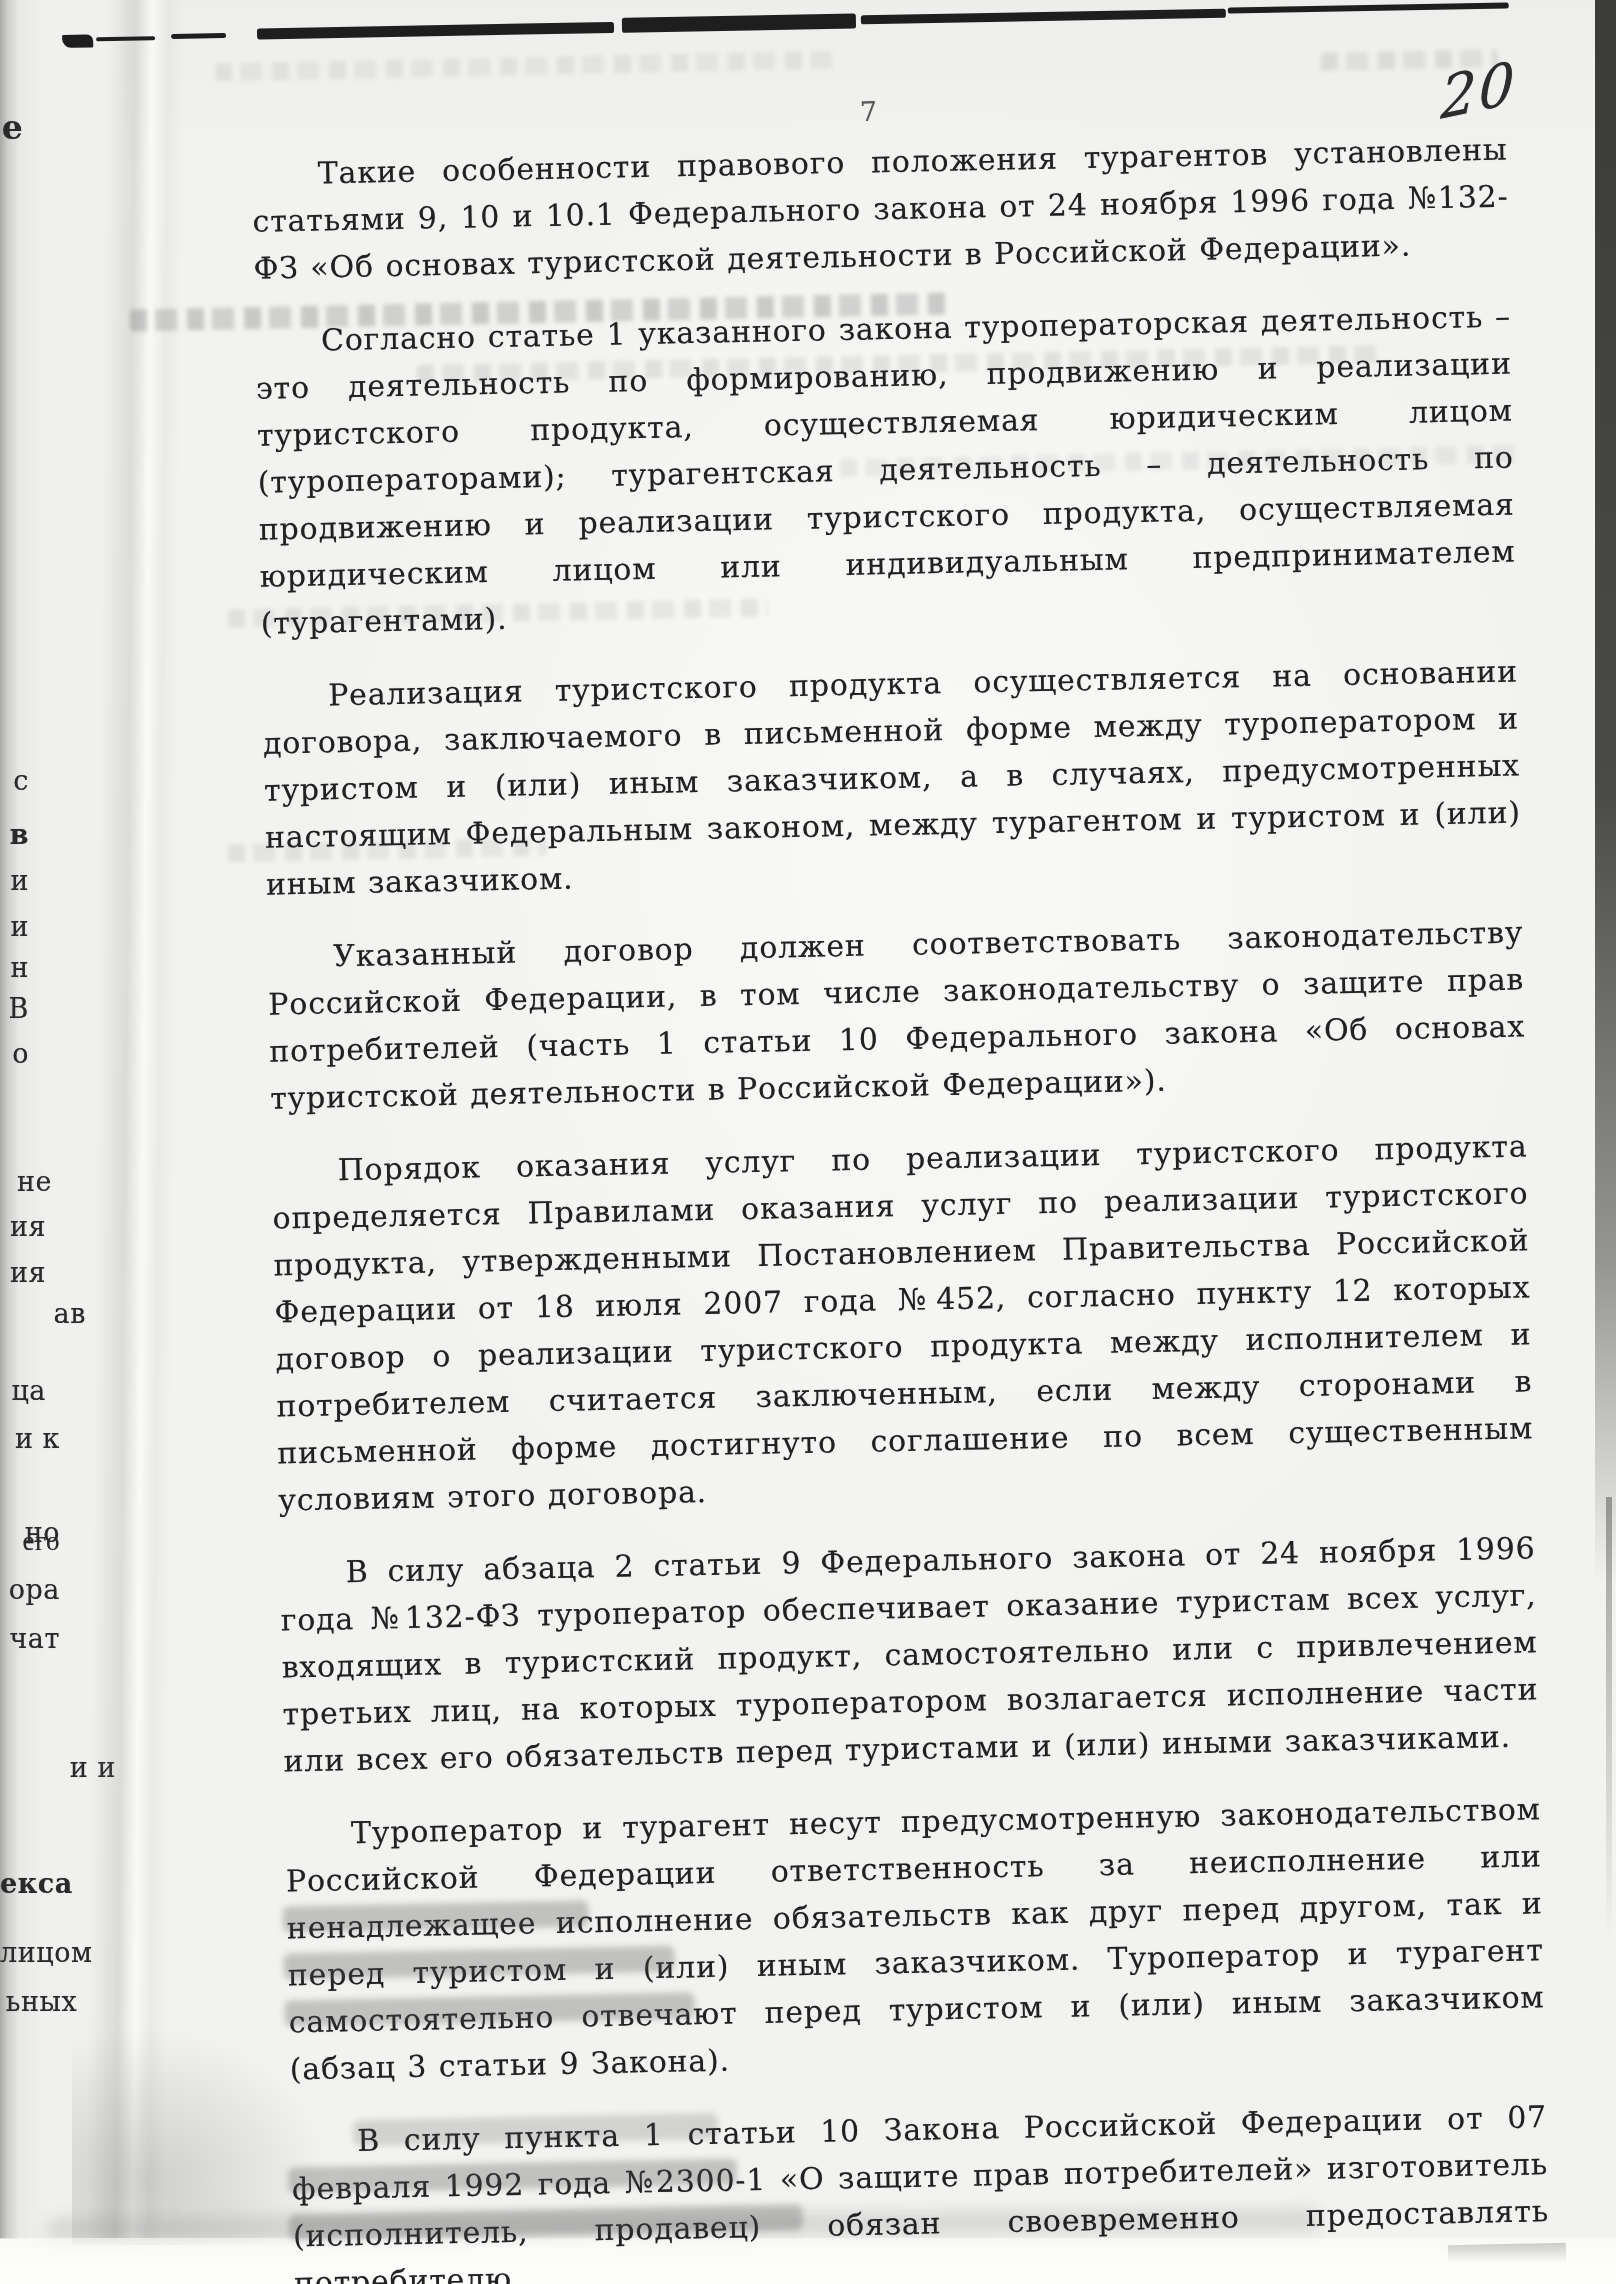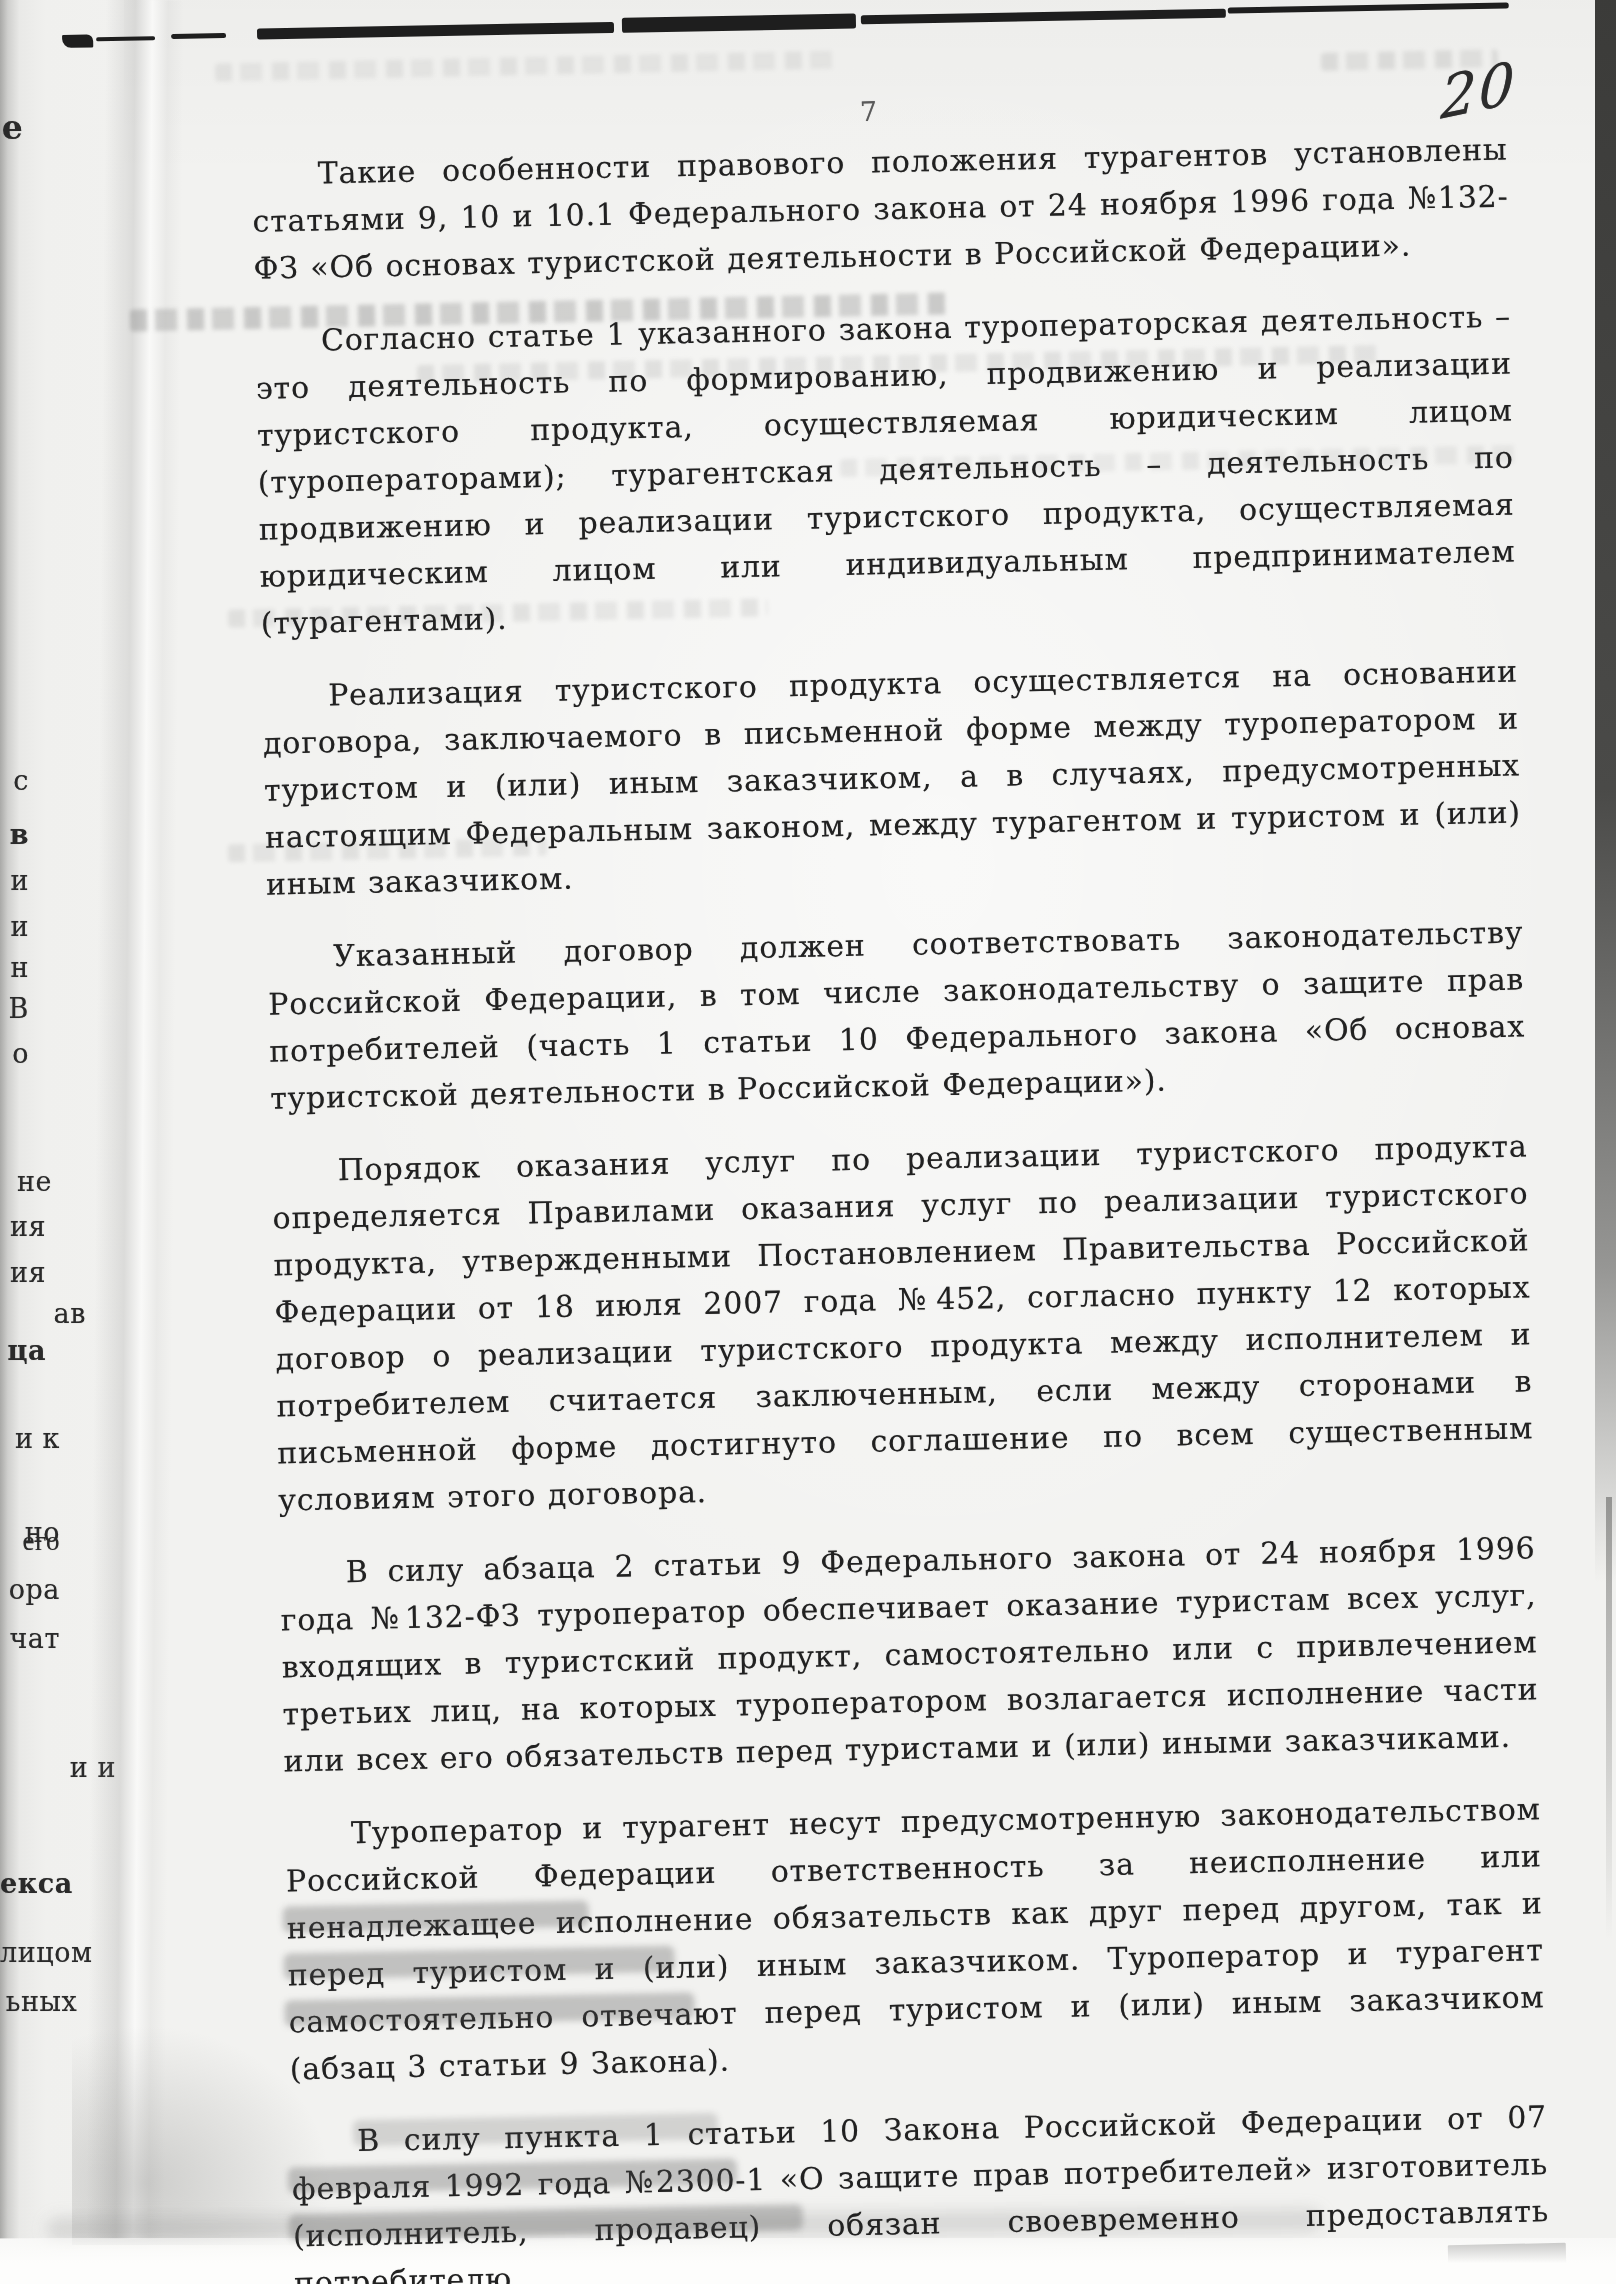--- a/index.html
+++ b/index.html
@@ -36,21 +36,21 @@
   .frag:nth-of-type(3)  { top: 821px; width: 29px; font-weight: bold; }
   .frag:nth-of-type(4)  { top: 867px; width: 29px; }
   .frag:nth-of-type(5)  { top: 913px; width: 29px; }
   .frag:nth-of-type(6)  { top: 954px; width: 29px; }
   .frag:nth-of-type(7)  { top: 995px; width: 29px; }
   .frag:nth-of-type(8)  { top: 1040px; width: 29px; }
   .frag:nth-of-type(9)  { top: 1168px; width: 46px; padding-left: 6px; }
   .frag:nth-of-type(10) { top: 1213px; width: 46px; }
   .frag:nth-of-type(11) { top: 1259px; width: 46px; }
   .frag:nth-of-type(12) { top: 1300px; width: 46px; margin-left: 40px; }
-  .frag:nth-of-type(13) { top: 1337px; width: 46px; font-weight: bold; }
+  .frag:nth-of-type(13) { top: 1377px; width: 46px; }
   .frag:nth-of-type(14) { top: 1425px; width: 60px; }
   .frag:nth-of-type(15) { top: 1519px; width: 60px; }
   .frag:nth-of-type(16) { top: 1528px; width: 60px; font-family: Liberation Serif, serif; }
   .frag:nth-of-type(17) { top: 1576px; width: 60px; }
   .frag:nth-of-type(18) { top: 1625px; width: 60px; }
   .frag:nth-of-type(19) { top: 1754px; width: 68px; padding-left: 48px; }
   .frag:nth-of-type(20) { top: 1870px; width: 68px; font-weight: bold; }
   .frag:nth-of-type(21) { top: 1939px; width: 83px; }
   .frag:nth-of-type(22) { top: 1988px; width: 83px; text-align: center; }
 

